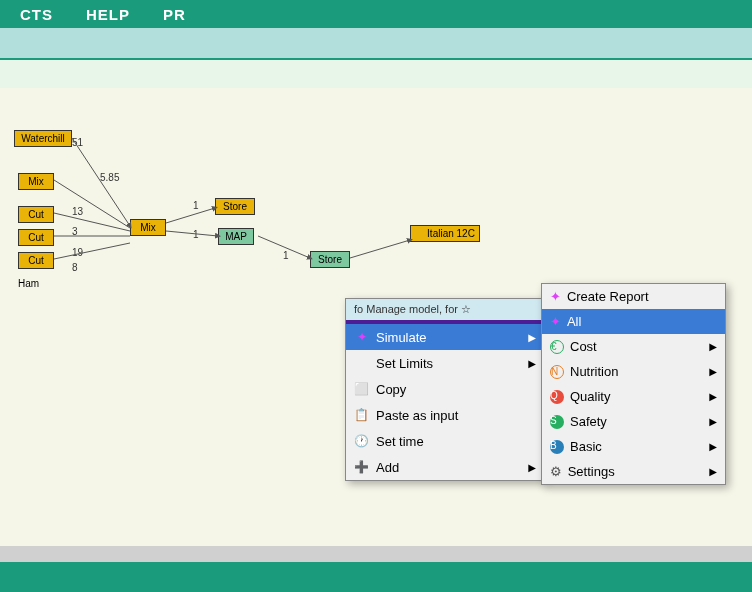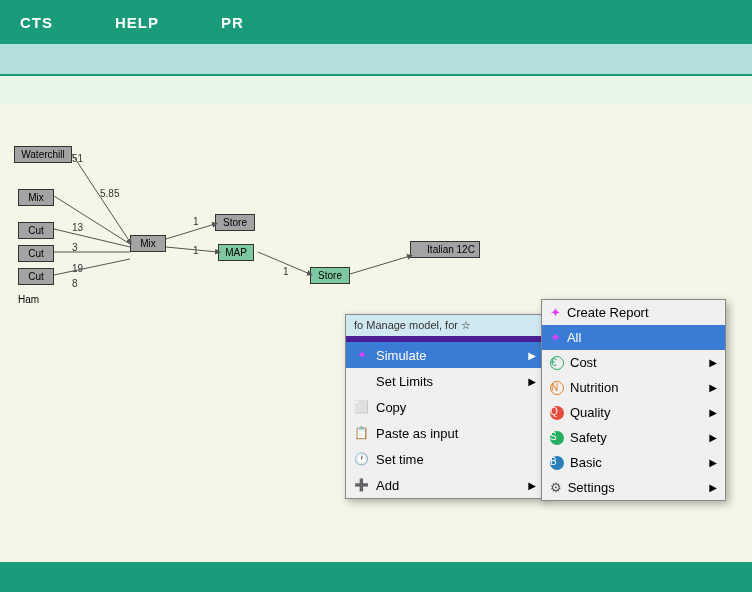--- a/index.html
+++ b/index.html
@@ -8,25 +8,25 @@
       height: 592px;
       overflow: hidden;
       font-family: Arial, sans-serif;
       background: #d0d0d0;
       position: relative;
     }
 
     
     .menu-bar {
       background: #1a9b7b;
-      height: 44px;
+      height: 28px;
       display: flex;
       align-items: center;
       padding: 0 10px;
-      gap: 42px;
+      gap: 13px;
     }
     .menu-item {
       color: white;
       font-weight: bold;
       font-size: 15px;
       letter-spacing: 1px;
       cursor: pointer;
       padding: 5px 10px;
     }
 
@@ -57,21 +57,21 @@
       background: #1a9b7b;
       height: 30px;
       position: absolute;
       bottom: 0;
       width: 100%;
     }
 
     
     .node {
       position: absolute;
-      background: #a3a3a3;
+      background: #eab308;
       border: 1px solid #333;
       font-size: 10px;
       padding: 2px 4px;
       text-align: center;
       white-space: nowrap;
     }
     .node-green {
       background: #7ec8a0;
       border: 1px solid #333;
     }
@@ -85,21 +85,21 @@
       border: 1px solid #888;
       box-shadow: 3px 3px 8px rgba(0,0,0,0.3);
       width: 200px;
       font-size: 13px;
       z-index: 100;
     }
     .context-menu-title {
       background: #d0e8f0;
       padding: 4px 8px;
       font-size: 11px;
-      border-bottom: 6px solid #4c1d95;
+      border-bottom: 4px solid #4c1d95;
       color: #333;
     }
     .context-menu-item {
       display: flex;
       align-items: center;
       padding: 5px 8px;
       cursor: pointer;
       gap: 6px;
       position: relative;
     }

